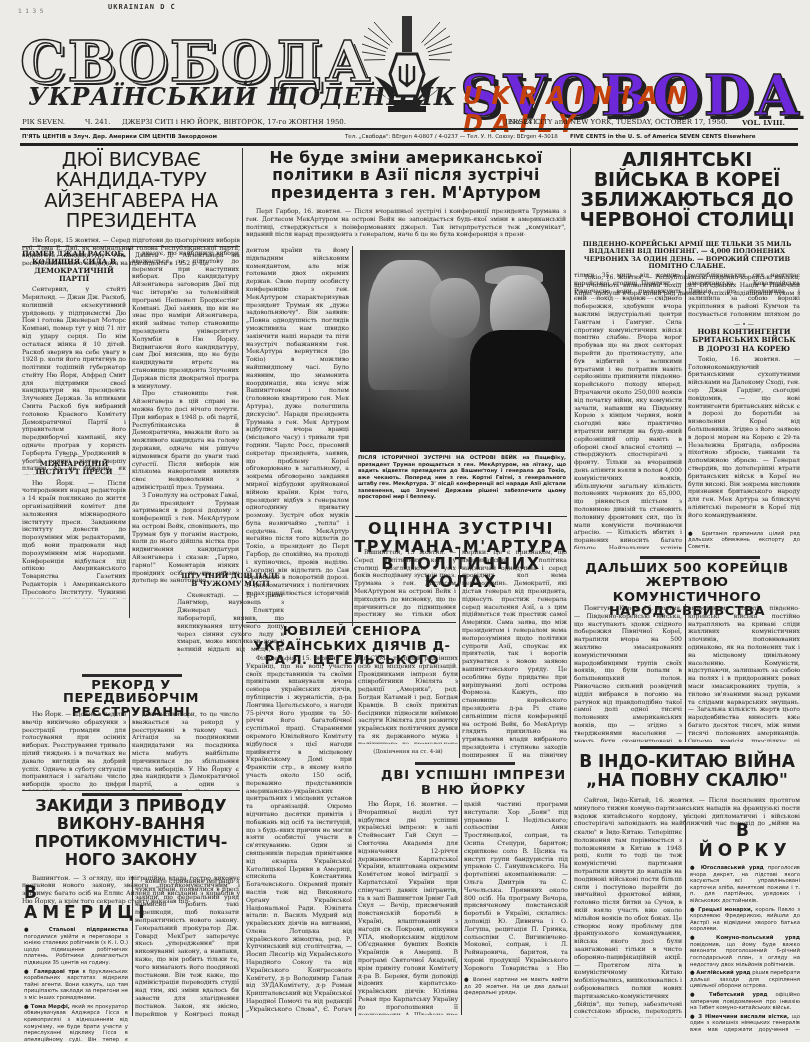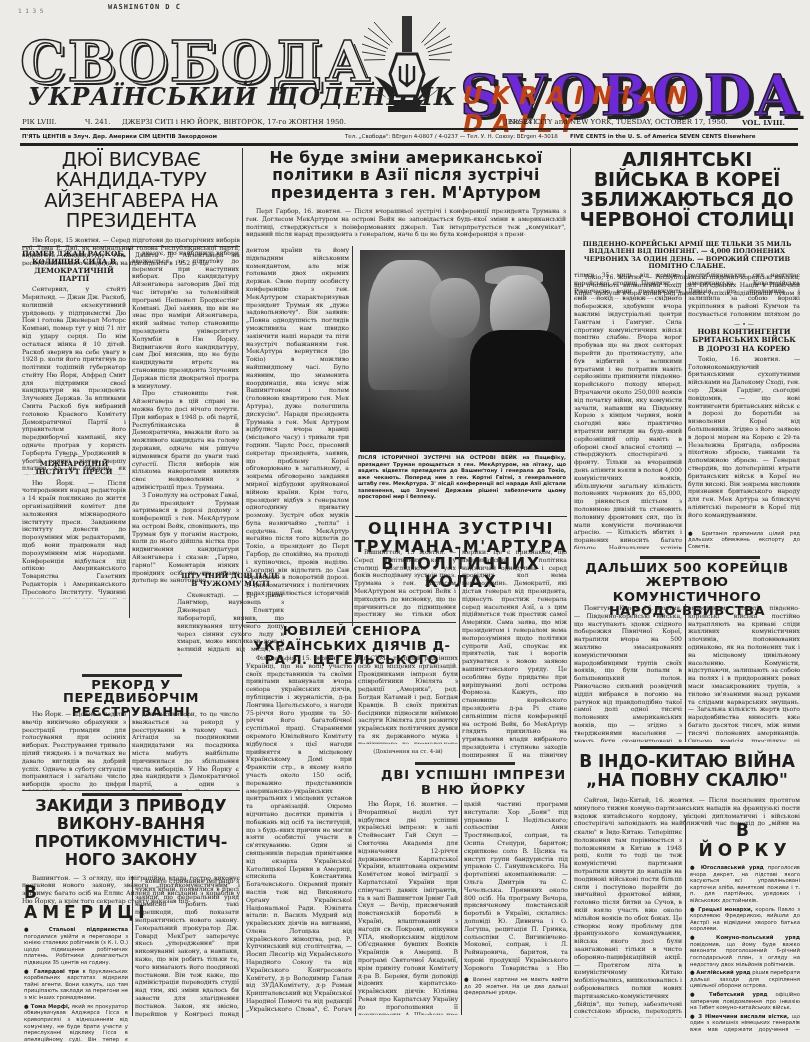--- a/index.html
+++ b/index.html
@@ -39,21 +39,21 @@
   .bullet-item { font: 5.3px/1.25 "DejaVu Sans", sans-serif; text-align: justify; margin-bottom: 2px; }
   .bullet-item b { font-weight: 700; }
   .section-title { font: 900 17px "DejaVu Sans", sans-serif; letter-spacing: 5px; }
 </style>
 </head>
 <body>
 
 <div class="page">
 
   <div class="stamp2">1 1 3 5</div>
-  <div class="stamp">WASHINGTON D C</div>
+  <div class="stamp">UKRAINIAN D C</div>
   <div class="title-ua">СВОБОДА</div>
   <div class="sub-ua">УКРАЇНСЬКИЙ ЩОДЕННИК</div>
 
   <div class="emblem">
     <svg width="110" height="100" viewBox="0 0 110 100">
       <g stroke="#222" stroke-width="0.9">
         <line x1="55" y1="45" x2="10" y2="30"></line>
           <line x1="55" y1="45" x2="12" y2="22"></line>
           <line x1="55" y1="45" x2="16" y2="14"></line>
         <line x1="55" y1="45" x2="22" y2="8"></line>
@@ -72,21 +72,21 @@
       <path d="M20 72 Q30 80 40 88 L42 92 L68 92 L70 88 Q80 80 90 72 Q78 84 70 86 L40 86 Q32 84 20 72 Z" fill="#222"></path>
       <polygon points="45,40 65,40 72,60 65,82 45,82 38,60" fill="#ecebe7" stroke="#222" stroke-width="3"></polygon>
       <path d="M55 50 L55 72 M48 52 L48 66 Q55 74 62 66 L62 52 M48 66 L55 72 L62 66" stroke="#222" stroke-width="2.4" fill="none"></path>
       <rect x="36" y="92" width="38" height="6" fill="#222"></rect>
     </svg>
   </div>
 
   <div class="title-en">SVOBODA</div>
   <div class="sub-en">UKRAINIAN DAILY</div>
 
-  <div class="dateline" style="left:22px;">РІК LVIII.</div>
+  <div class="dateline" style="left:22px;">РІК SEVEN.</div>
   <div class="dateline" style="left:85px;">Ч. 241.</div>
   <div class="dateline" style="left:122px;">ДЖЕРЗІ СИТІ і НЮ ЙОРК,  ВІВТОРОК, 17-го ЖОВТНЯ 1950.</div>
   <div class="dateline" style="left:463px;margin-left:46px;">No. 241.</div>
   <div class="dateline" style="left:505px;text-align:center;">JERSEY CITY and NEW YORK, TUESDAY, OCTOBER 17, 1950.</div>
   <div class="dateline" style="left:742px; font-weight:700;">VOL. LVIII.</div>
 
   <div class="rule" style="top:128px;"></div>
   <div class="priceline" style="left:22px;">П'ЯТЬ ЦЕНТІВ в Злуч. Дер. Америки    СІМ ЦЕНТІВ Закордоном</div>
   <div class="priceline" style="left:345px; font-weight:400;">Тел. „Свобода": BErgen 4-0807 / 4-0237  — Тел. У. Н. Союзу: BErgen 4-3018</div>
   <div class="priceline" style="left:570px;">FIVE CENTS in the U. S. of America    SEVEN CENTS Elsewhere</div>

